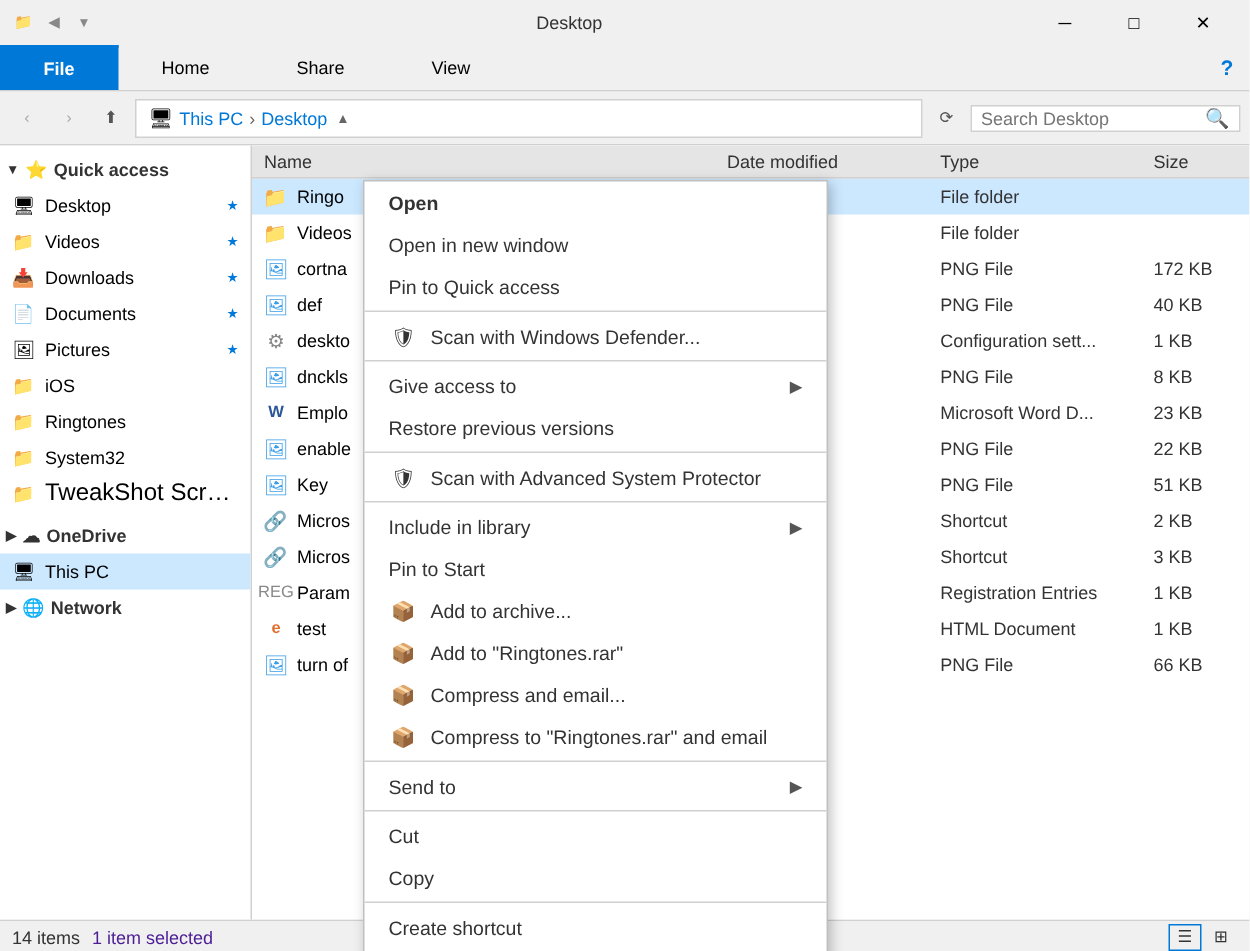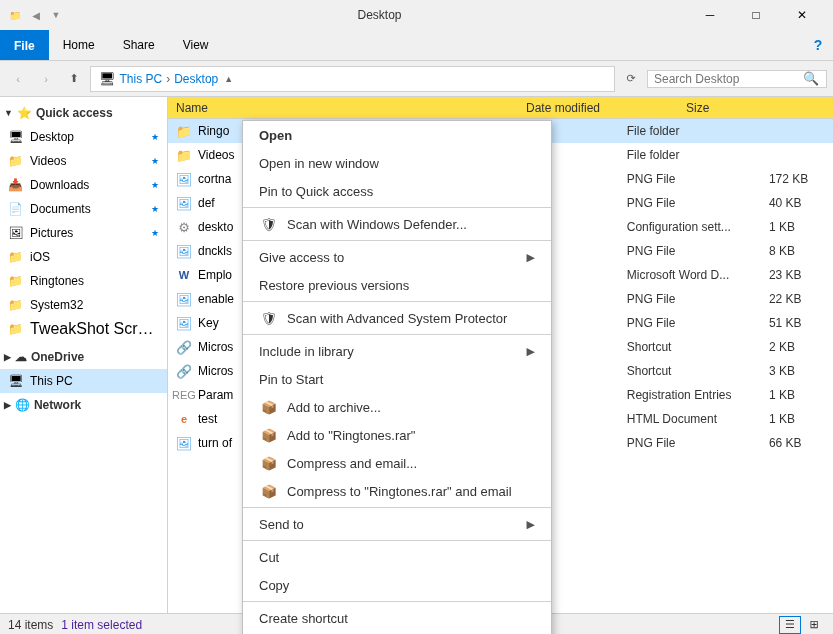--- a/index.html
+++ b/index.html
@@ -9,21 +9,21 @@
     .title-bar { height: 30px; background: #f0f0f0; display: flex; align-items: center; padding: 0 8px; }
     .title-bar-icons { display: flex; gap: 4px; margin-right: 8px; }
     .tb-icon { width: 16px; height: 16px; display: flex; align-items: center; justify-content: center; font-size: 10px; }
     .title-bar-text { font-size: 12px; color: #333; flex: 1; text-align: center; }
     .window-controls { display: flex; margin-left: auto; }
     .wc-btn { width: 46px; height: 30px; display: flex; align-items: center; justify-content: center; font-size: 12px; cursor: pointer; }
 
     
     .ribbon { background: #f0f0f0; border-bottom: 1px solid #d0d0d0; }
     .ribbon-tabs { display: flex; height: 30px; }
-    .ribbon-tab { padding: 0 14px; display: flex; align-items: center; cursor: pointer; font-size: 12px; }
+    .ribbon-tab { padding: 0 29px; display: flex; align-items: center; cursor: pointer; font-size: 12px; }
     .ribbon-tab.active { background: white; border-top: 2px solid #0078d7; }
 
     
     .address-bar { height: 36px; background: #f0f0f0; display: flex; align-items: center; padding: 0 6px; gap: 4px; border-bottom: 1px solid #d0d0d0; }
     .nav-btn { width: 24px; height: 24px; display: flex; align-items: center; justify-content: center; cursor: pointer; border-radius: 3px; font-size: 11px; color: #555; }
     .nav-btn.disabled { color: #aaa; cursor: default; }
     .address-path { flex: 1; height: 26px; background: white; border: 1px solid #d0d0d0; display: flex; align-items: center; padding: 0 8px; gap: 4px; font-size: 12px; }
     .path-crumb { color: #0078d7; cursor: pointer; }
     .path-sep { color: #666; }
     .search-box { height: 18px; width: 180px; background: white; border: 1px solid #d0d0d0; display: flex; align-items: center; padding: 0 6px; }
@@ -37,21 +37,21 @@
     .sidebar { width: 168px; background: white; border-right: 1px solid #d0d0d0; overflow-y: auto; padding: 4px 0; }
     .sidebar-item { height: 24px; display: flex; align-items: center; padding: 0 8px; cursor: pointer; gap: 6px; font-size: 12px; }
     .sidebar-item.active { background: #cce8ff; }
     .sidebar-section { height: 24px; display: flex; align-items: center; padding: 0 4px; cursor: pointer; gap: 4px; font-size: 12px; font-weight: 600; color: #333; }
     .si-icon { width: 16px; height: 16px; display: flex; align-items: center; justify-content: center; font-size: 12px; flex-shrink: 0; }
     .si-label { font-size: 12px; }
     .pinned-star { font-size: 9px; color: #0078d7; margin-left: auto; }
 
     
     .file-list { flex: 1; background: white; overflow-y: auto; }
-    .file-list-header { display: flex; height: 22px; background: #fde047; border-bottom: 1px solid #d0d0d0; align-items: center; position: sticky; top: 0; z-index: 1; }
+    .file-list-header { display: flex; height: 22px; background: #e5e5e5; border-bottom: 1px solid #d0d0d0; align-items: center; position: sticky; top: 0; z-index: 1; }
     .fh-col { padding: 0 8px; font-size: 12px; color: #333; display: flex; align-items: center; cursor: pointer; height: 100%; }
     .col-name { width: 350px; }
     .col-date { width: 160px; }
     .col-type { width: 160px; }
     .col-size { width: 80px; }
 
     .file-row { display: flex; height: 24px; align-items: center; cursor: pointer; }
     .file-row.selected { background: #cce8ff; }
     .fr-name { width: 350px; padding: 0 8px; display: flex; align-items: center; gap: 6px; overflow: hidden; }
     .fr-date { width: 160px; padding: 0 8px; font-size: 12px; color: #333; }
@@ -186,20 +186,21 @@
       <span style="font-size:9px;">▶</span>
       <span>🌐</span>
       <span>Network</span>
     </div>
   </div>
 
   <div class="file-list">
     <div class="file-list-header">
       <div class="fh-col col-name">Name</div>
       <div class="fh-col col-date">Date modified</div>
+      <div class="fh-col col-type">Type</div>
       <div class="fh-col col-size">Size</div>
     </div>
 
     <div class="file-row selected">
       <div class="fr-name">
         <div class="file-icon icon-folder">📁</div>
         <span>Ringo</span>
       </div>
       <div class="fr-date"></div>
       <div class="fr-type">File folder</div>

